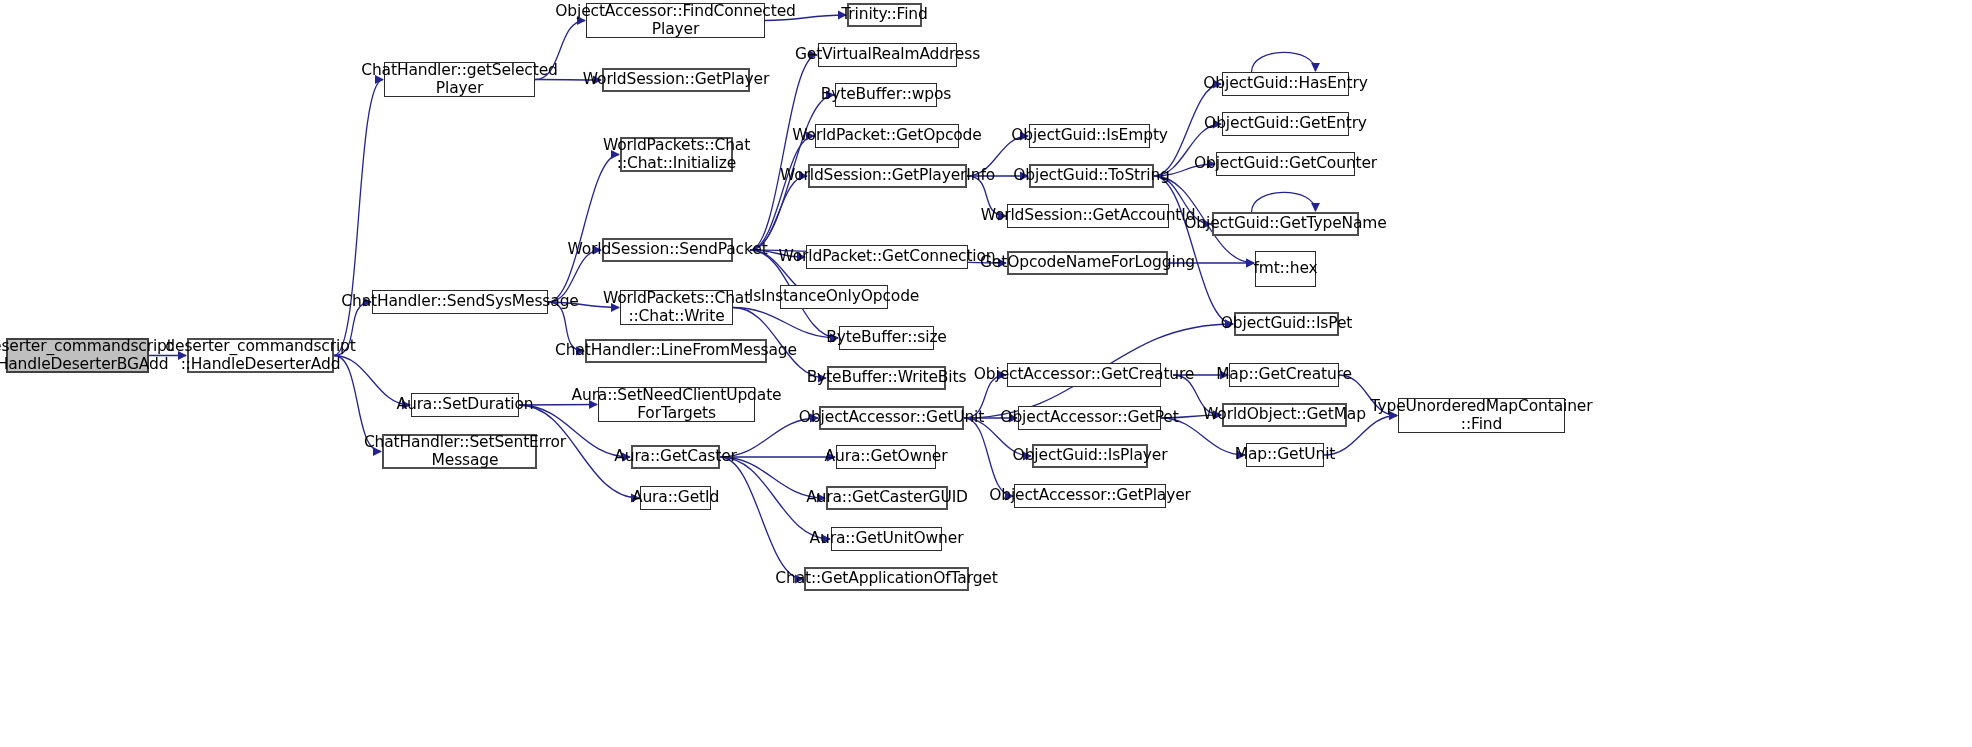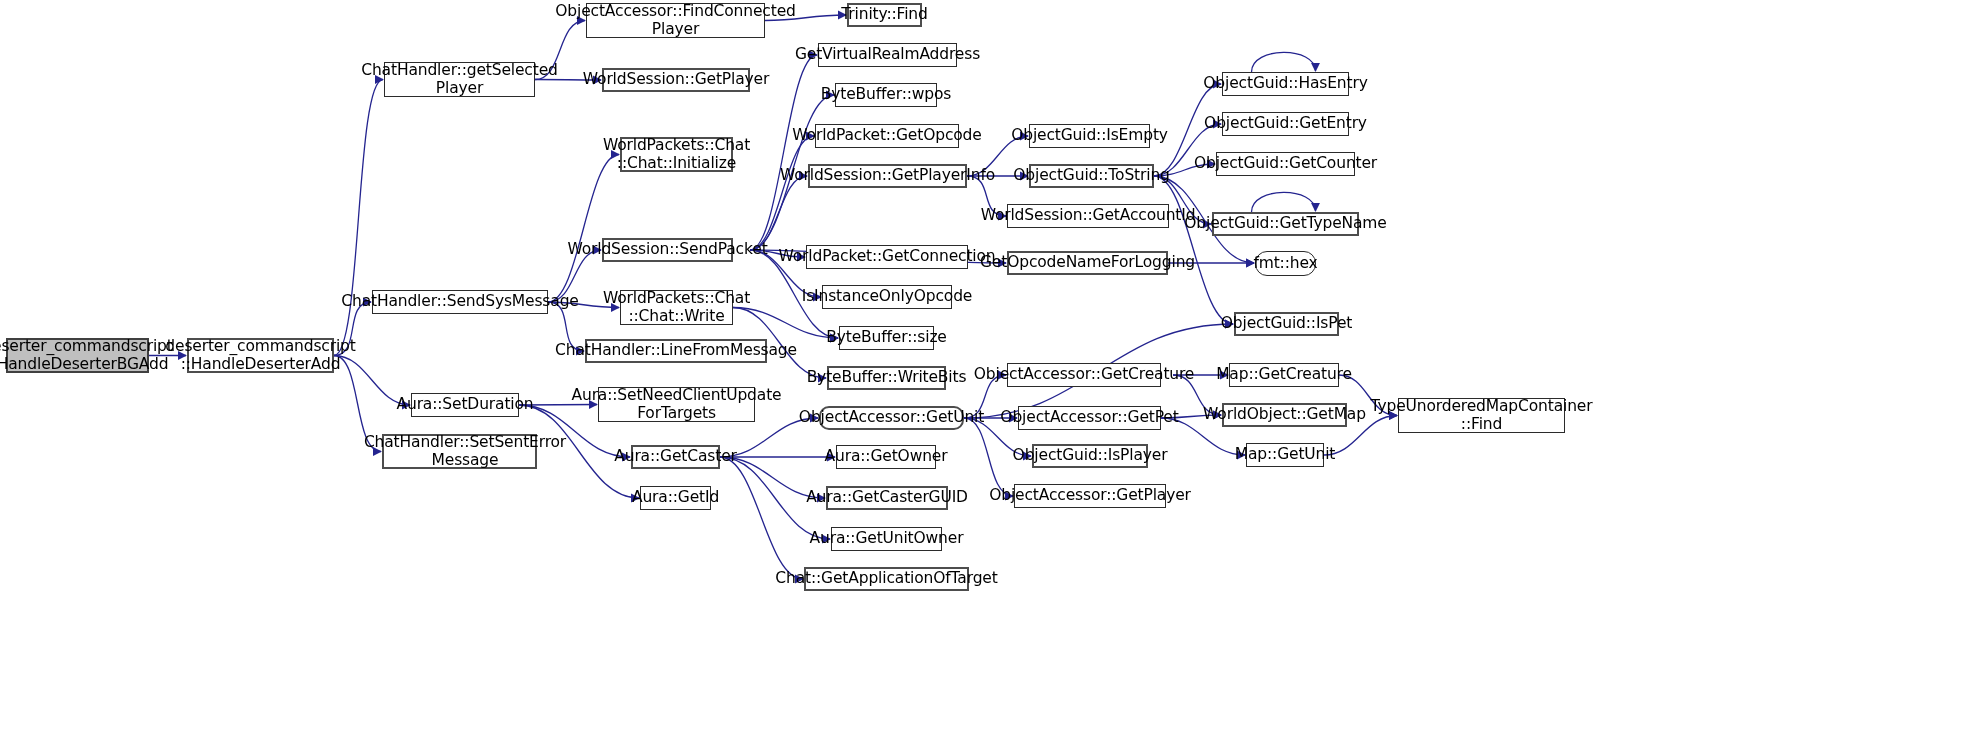--- a/index.html
+++ b/index.html
@@ -121,41 +121,41 @@
       <div class="node" style="left: 598px; top: 387px; width: 157px; height: 35px;">Aura::SetNeedClientUpdate
 ForTargets</div>
       <div class="node bold" style="left: 631px; top: 445px; width: 89px; height: 24px;">Aura::GetCaster</div>
       <div class="node" style="left: 640px; top: 486px; width: 71px; height: 24px;">Aura::GetId</div>
       <div class="node bold" style="left: 847px; top: 3px; width: 75px; height: 24px;">Trinity::Find</div>
       <div class="node" style="left: 818px; top: 43px; width: 139px; height: 24px;">GetVirtualRealmAddress</div>
       <div class="node" style="left: 835px; top: 83px; width: 102px; height: 24px;">ByteBuffer::wpos</div>
       <div class="node" style="left: 815px; top: 124px; width: 144px; height: 24px;">WorldPacket::GetOpcode</div>
       <div class="node bold" style="left: 808px; top: 164px; width: 159px; height: 24px;">WorldSession::GetPlayerInfo</div>
       <div class="node" style="left: 806px; top: 245px; width: 162px; height: 24px;">WorldPacket::GetConnection</div>
-      <div class="node" style="left: 822px; top: 285px; width: 130px; height: 24px; text-align: right;">IsInstanceOnlyOpcode</div>
+      <div class="node" style="left: 780px; top: 285px; width: 108px; height: 24px; text-align: right;">IsInstanceOnlyOpcode</div>
       <div class="node" style="left: 839px; top: 326px; width: 95px; height: 24px;">ByteBuffer::size</div>
       <div class="node bold" style="left: 827px; top: 366px; width: 119px; height: 24px;">ByteBuffer::WriteBits</div>
-      <div class="node bold" style="left: 819px; top: 406px; width: 145px; height: 24px; border-radius: 10px;">ObjectAccessor::GetUnit</div>
+      <div class="node bold" style="left: 819px; top: 406px; width: 145px; height: 24px;">ObjectAccessor::GetUnit</div>
       <div class="node" style="left: 836px; top: 445px; width: 100px; height: 24px;">Aura::GetOwner</div>
       <div class="node bold" style="left: 826px; top: 486px; width: 122px; height: 24px;">Aura::GetCasterGUID</div>
       <div class="node" style="left: 831px; top: 527px; width: 111px; height: 24px;">Aura::GetUnitOwner</div>
       <div class="node bold" style="left: 804px; top: 567px; width: 165px; height: 24px;">Chat::GetApplicationOfTarget</div>
       <div class="node" style="left: 1029px; top: 124px; width: 121px; height: 24px;">ObjectGuid::IsEmpty</div>
       <div class="node bold" style="left: 1029px; top: 164px; width: 125px; height: 24px;">ObjectGuid::ToString</div>
       <div class="node" style="left: 1007px; top: 204px; width: 162px; height: 24px;">WorldSession::GetAccountId</div>
       <div class="node bold" style="left: 1007px; top: 251px; width: 161px; height: 24px;">GetOpcodeNameForLogging</div>
       <div class="node" style="left: 1007px; top: 363px; width: 154px; height: 24px;">ObjectAccessor::GetCreature</div>
       <div class="node" style="left: 1018px; top: 406px; width: 143px; height: 24px;">ObjectAccessor::GetPet</div>
       <div class="node bold" style="left: 1032px; top: 444px; width: 116px; height: 24px;">ObjectGuid::IsPlayer</div>
       <div class="node" style="left: 1014px; top: 484px; width: 152px; height: 24px;">ObjectAccessor::GetPlayer</div>
       <div class="node" style="left: 1222px; top: 72px; width: 127px; height: 24px;">ObjectGuid::HasEntry</div>
       <div class="node" style="left: 1222px; top: 112px; width: 127px; height: 24px;">ObjectGuid::GetEntry</div>
       <div class="node" style="left: 1216px; top: 152px; width: 139px; height: 24px;">ObjectGuid::GetCounter</div>
       <div class="node bold" style="left: 1212px; top: 212px; width: 147px; height: 24px;">ObjectGuid::GetTypeName</div>
-      <div class="node" style="left: 1255px; top: 251px; width: 61px; height: 25px; border-radius: 12px;">fmt::hex</div>
+      <div class="node" style="left: 1255px; top: 251px; width: 61px; height: 36px;">fmt::hex</div>
       <div class="node bold" style="left: 1234px; top: 312px; width: 105px; height: 24px;">ObjectGuid::IsPet</div>
       <div class="node" style="left: 1229px; top: 363px; width: 110px; height: 24px;">Map::GetCreature</div>
       <div class="node bold" style="left: 1222px; top: 403px; width: 125px; height: 24px;">WorldObject::GetMap</div>
       <div class="node" style="left: 1246px; top: 443px; width: 78px; height: 24px;">Map::GetUnit</div>
       <div class="node" style="left: 1398px; top: 398px; width: 167px; height: 35px;">TypeUnorderedMapContainer
 ::Find</div>
     </div>
 </div>
 
 </body></html>

